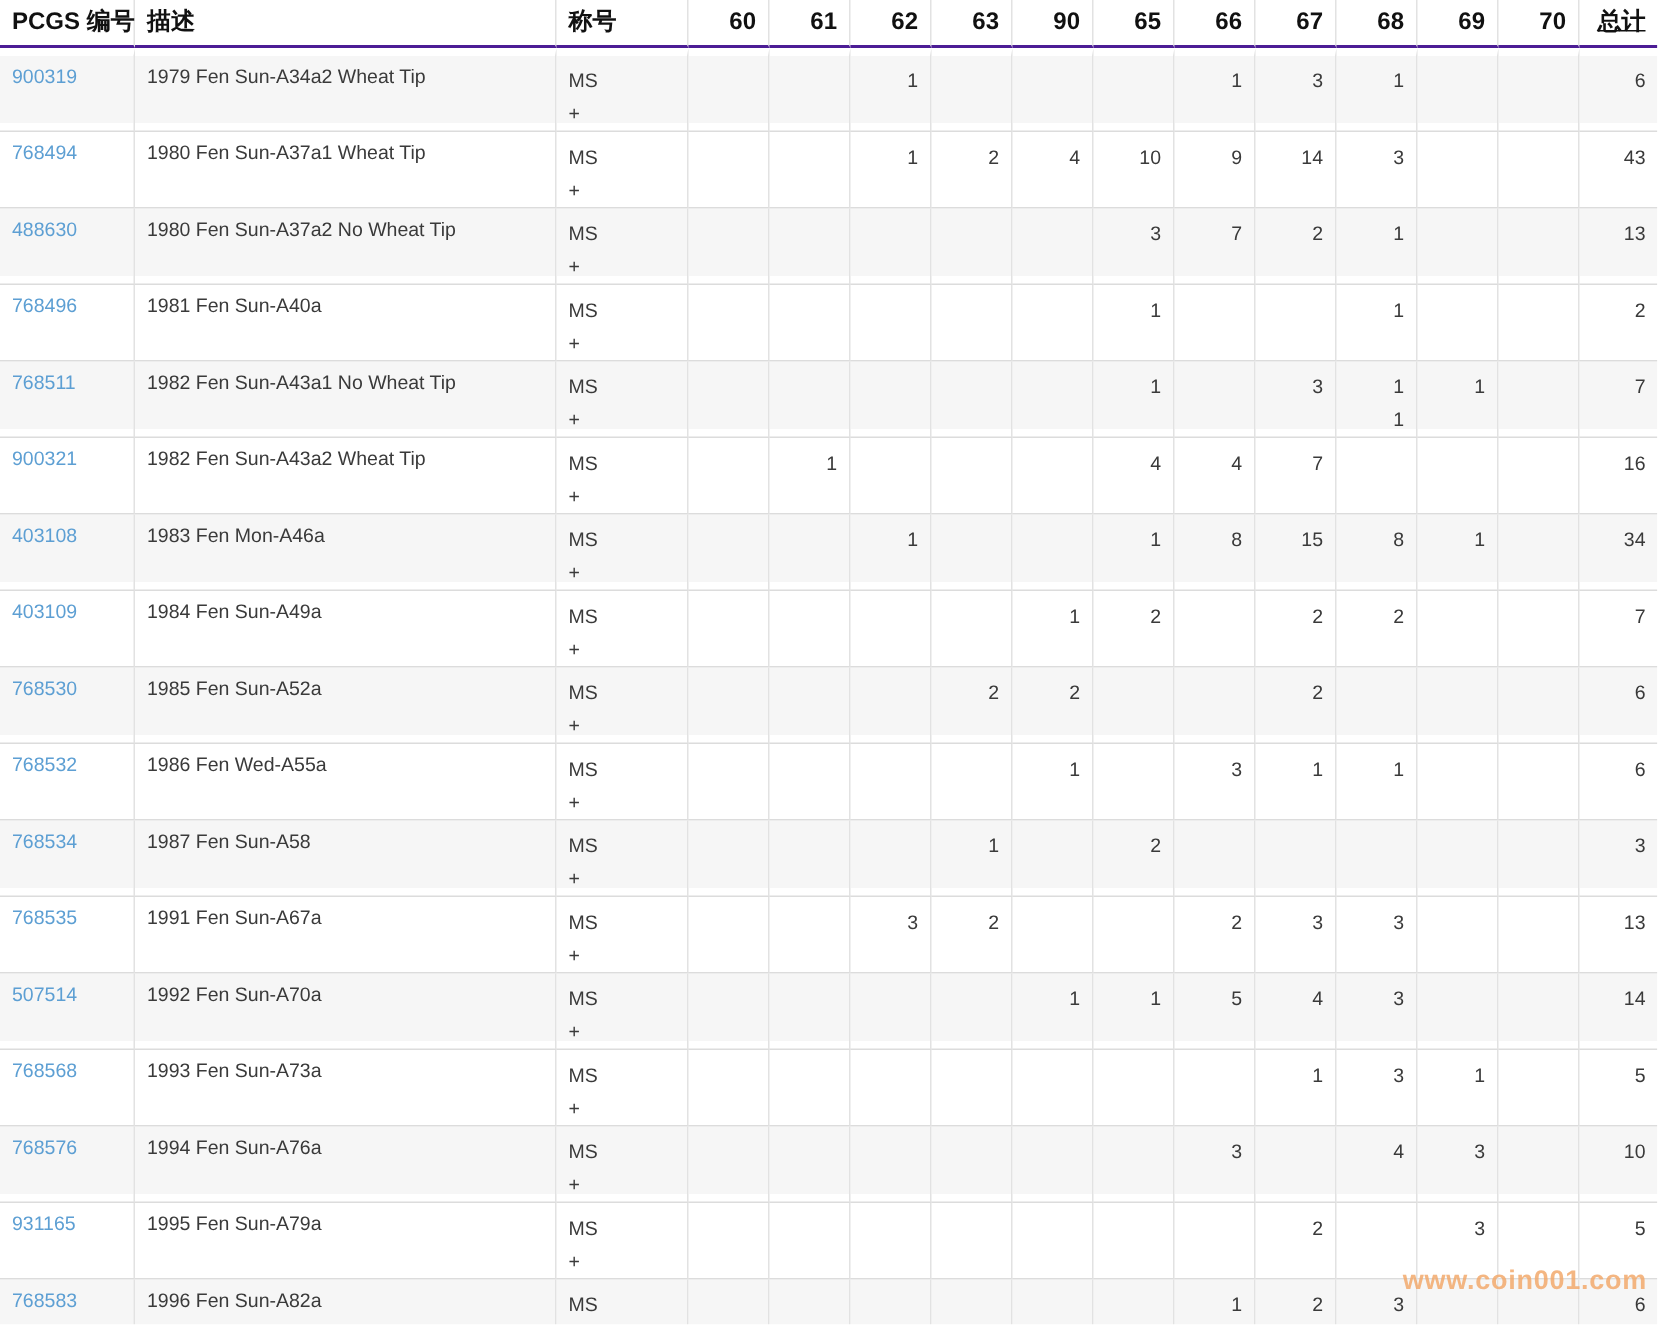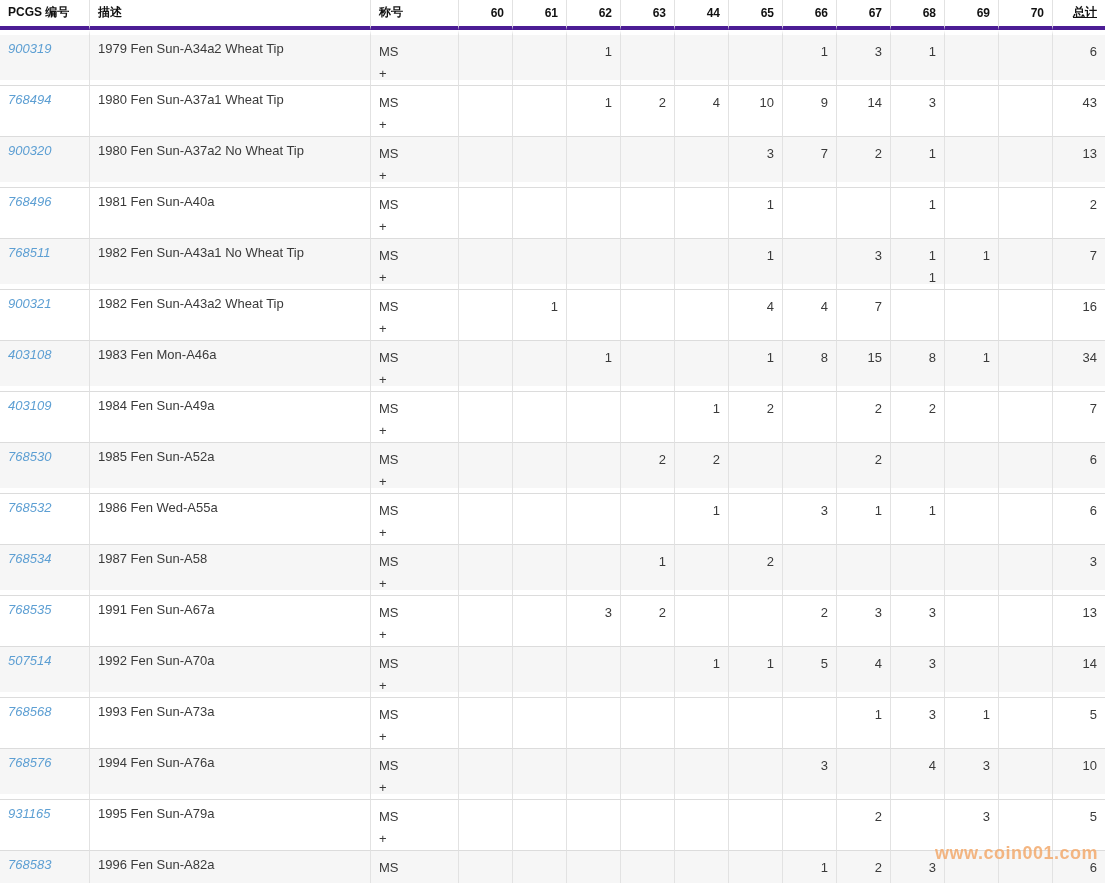--- a/index.html
+++ b/index.html
@@ -26,25 +26,25 @@
   col.c-pcgs  { width: 90px; }
   col.c-desc  { width: 281px; }
   col.c-title { width: 88px; }
   col.c-grade { width: 54px; }
   col.c-total { width: 52px; }
   thead th {
     font-weight: bold;
     color: #111111;
     text-align: right;
     padding: 4px 8px 5px 8px;
-    border-bottom: 4px solid #4c1d95;
+    border-bottom: 2px solid #4c1d95;
     border-right: 1px solid #e2e2e2;
     white-space: nowrap;
     height: 23px;
-    font-size: 12px;
+    font-size: 16px;
   }
   thead th.al { text-align: left; }
   thead th:last-child { border-right: none; text-decoration: underline; }
   tbody td {
     vertical-align: top;
     height: 45px;
     padding: 6px 8px 0 8px;
     border-right: 1px solid #e2e2e2;
     border-bottom: 1px solid #dcdcdc;
     background-clip: padding-box;
@@ -57,21 +57,20 @@
     background-image: linear-gradient(#f6f6f6, #f6f6f6);
     background-repeat: no-repeat;
     background-size: 100% calc(100% - 5px);
   }
   td.c-num, td.c-total { text-align: right; }
   td .line { height: 22px; line-height: 22px; }
   a.pcgs-link {
     color: #5d9fd3;
     text-decoration: none;
     line-height: 16px;
-    font-style: italic;
   }
   .watermark {
     position: absolute;
     top: 843px;
     right: 7px;
     font-size: 18px;
     font-weight: bold;
     letter-spacing: 0.5px;
     color: rgba(242, 166, 102, 0.82);
     pointer-events: none;
@@ -102,21 +101,21 @@
     </colgroup>
     <thead>
       <tr>
         <th class="al">PCGS 编号</th>
         <th class="al">描述</th>
         <th class="al">称号</th>
         <th>60</th>
         <th>61</th>
         <th>62</th>
         <th>63</th>
-        <th>44</th>
+        <th>90</th>
         <th>65</th>
         <th>66</th>
         <th>67</th>
         <th>68</th>
         <th>69</th>
         <th>70</th>
         <th>总计</th>
       </tr>
     </thead>
     <tbody>
@@ -224,21 +223,21 @@
           </td>
           <td class="c-num">
             <div class="line"></div>
             <div class="line"></div>
           </td>
           <td class="c-total">
             <div class="line">43</div>
           </td>
         </tr>
         <tr class="stripe">
-          <td class="c-pcgs-cell"><a class="pcgs-link" href="#">900320</a></td>
+          <td class="c-pcgs-cell"><a class="pcgs-link" href="#">488630</a></td>
           <td>1980 Fen Sun-A37a2 No Wheat Tip</td>
           <td>
             <div class="line">MS</div>
             <div class="line">+</div>
           </td>
           <td class="c-num">
             <div class="line"></div>
             <div class="line"></div>
           </td>
           <td class="c-num">

